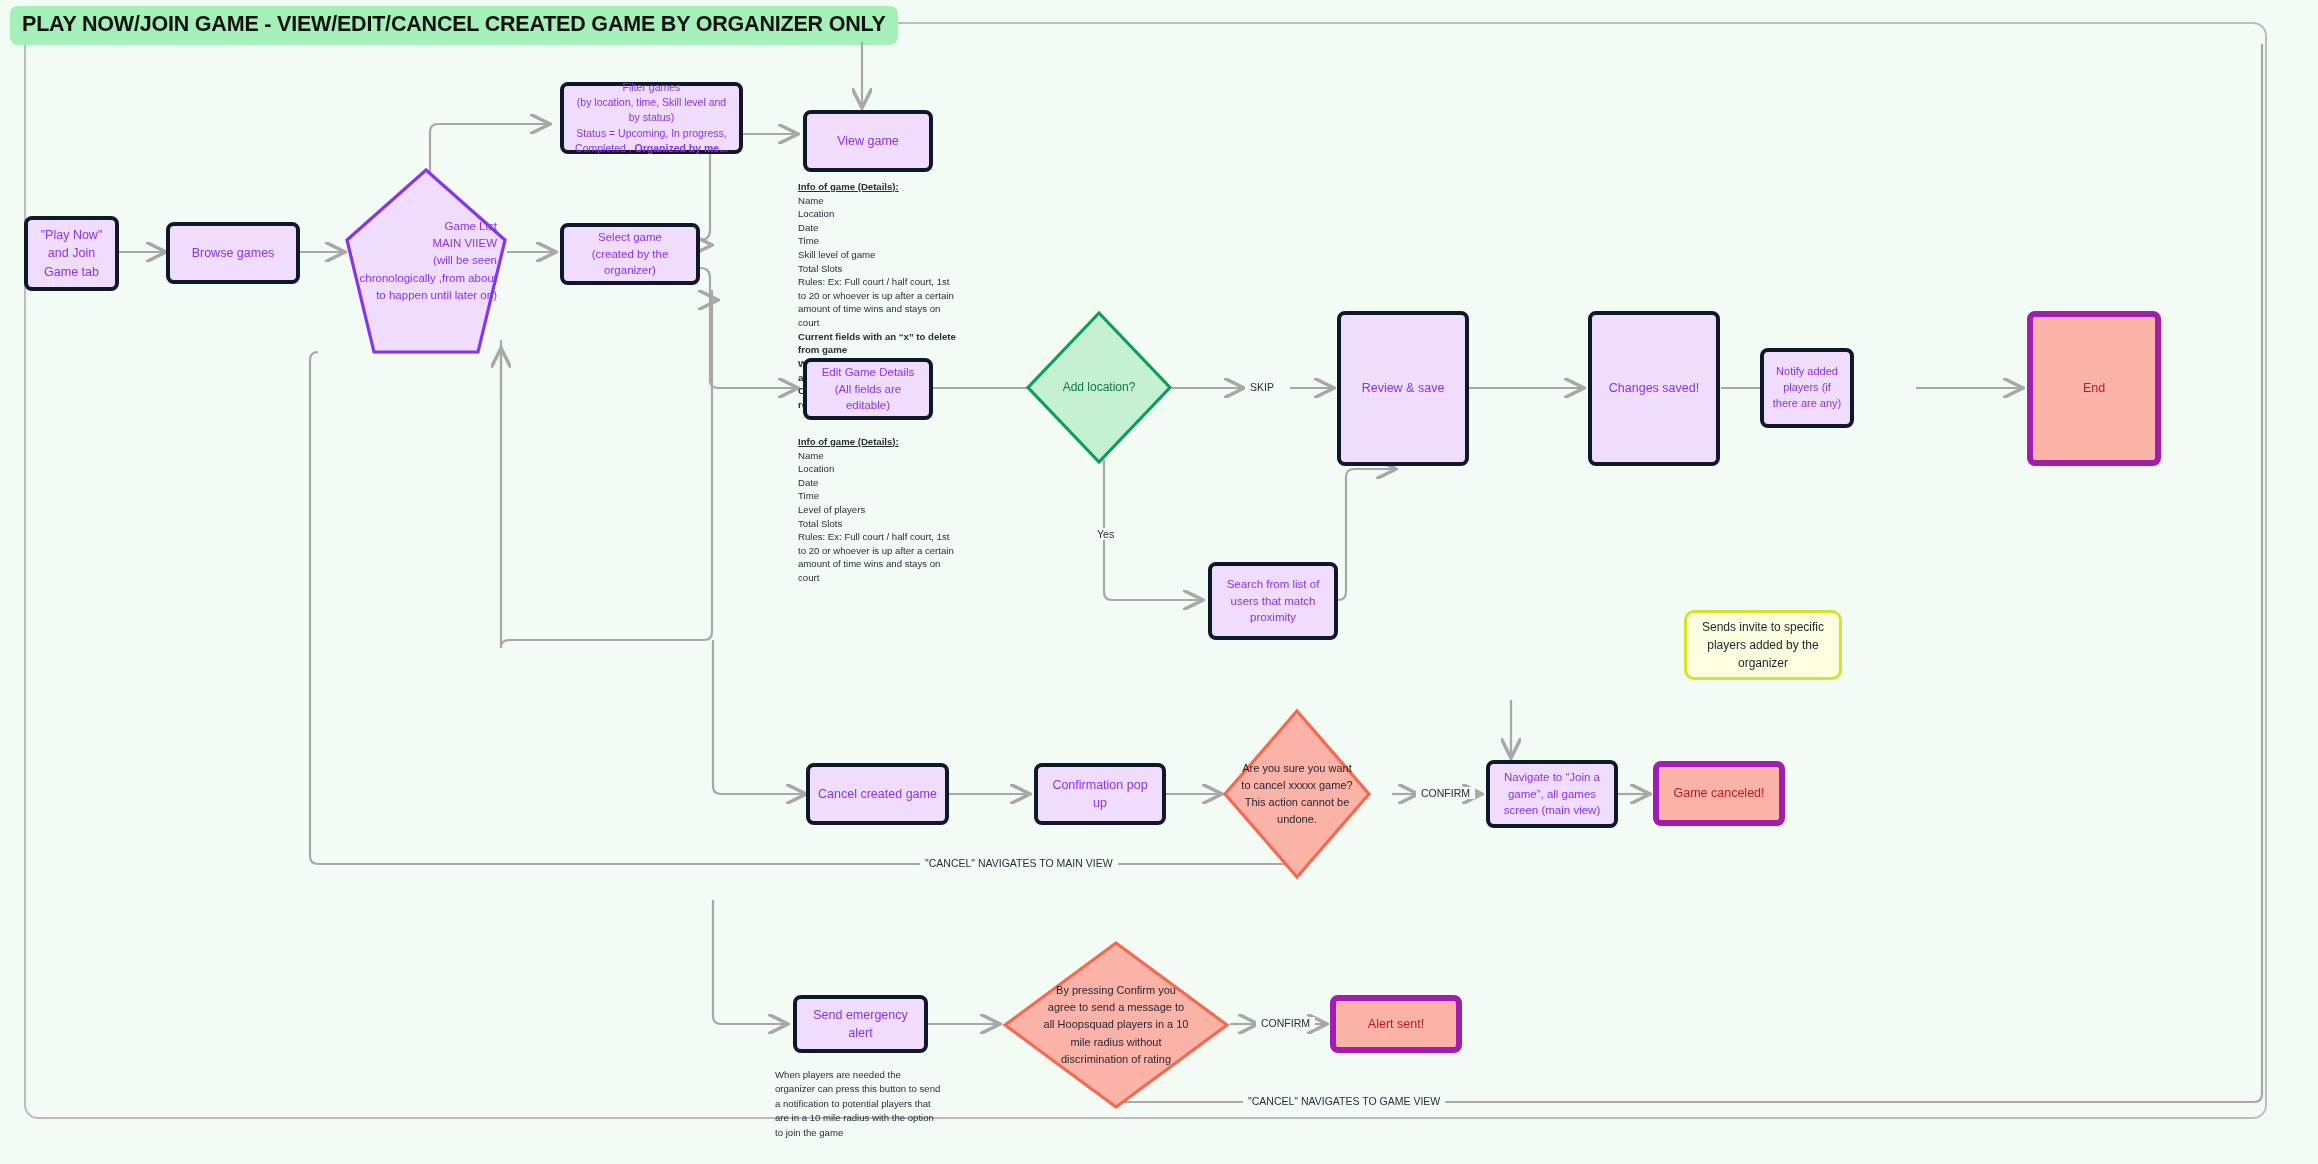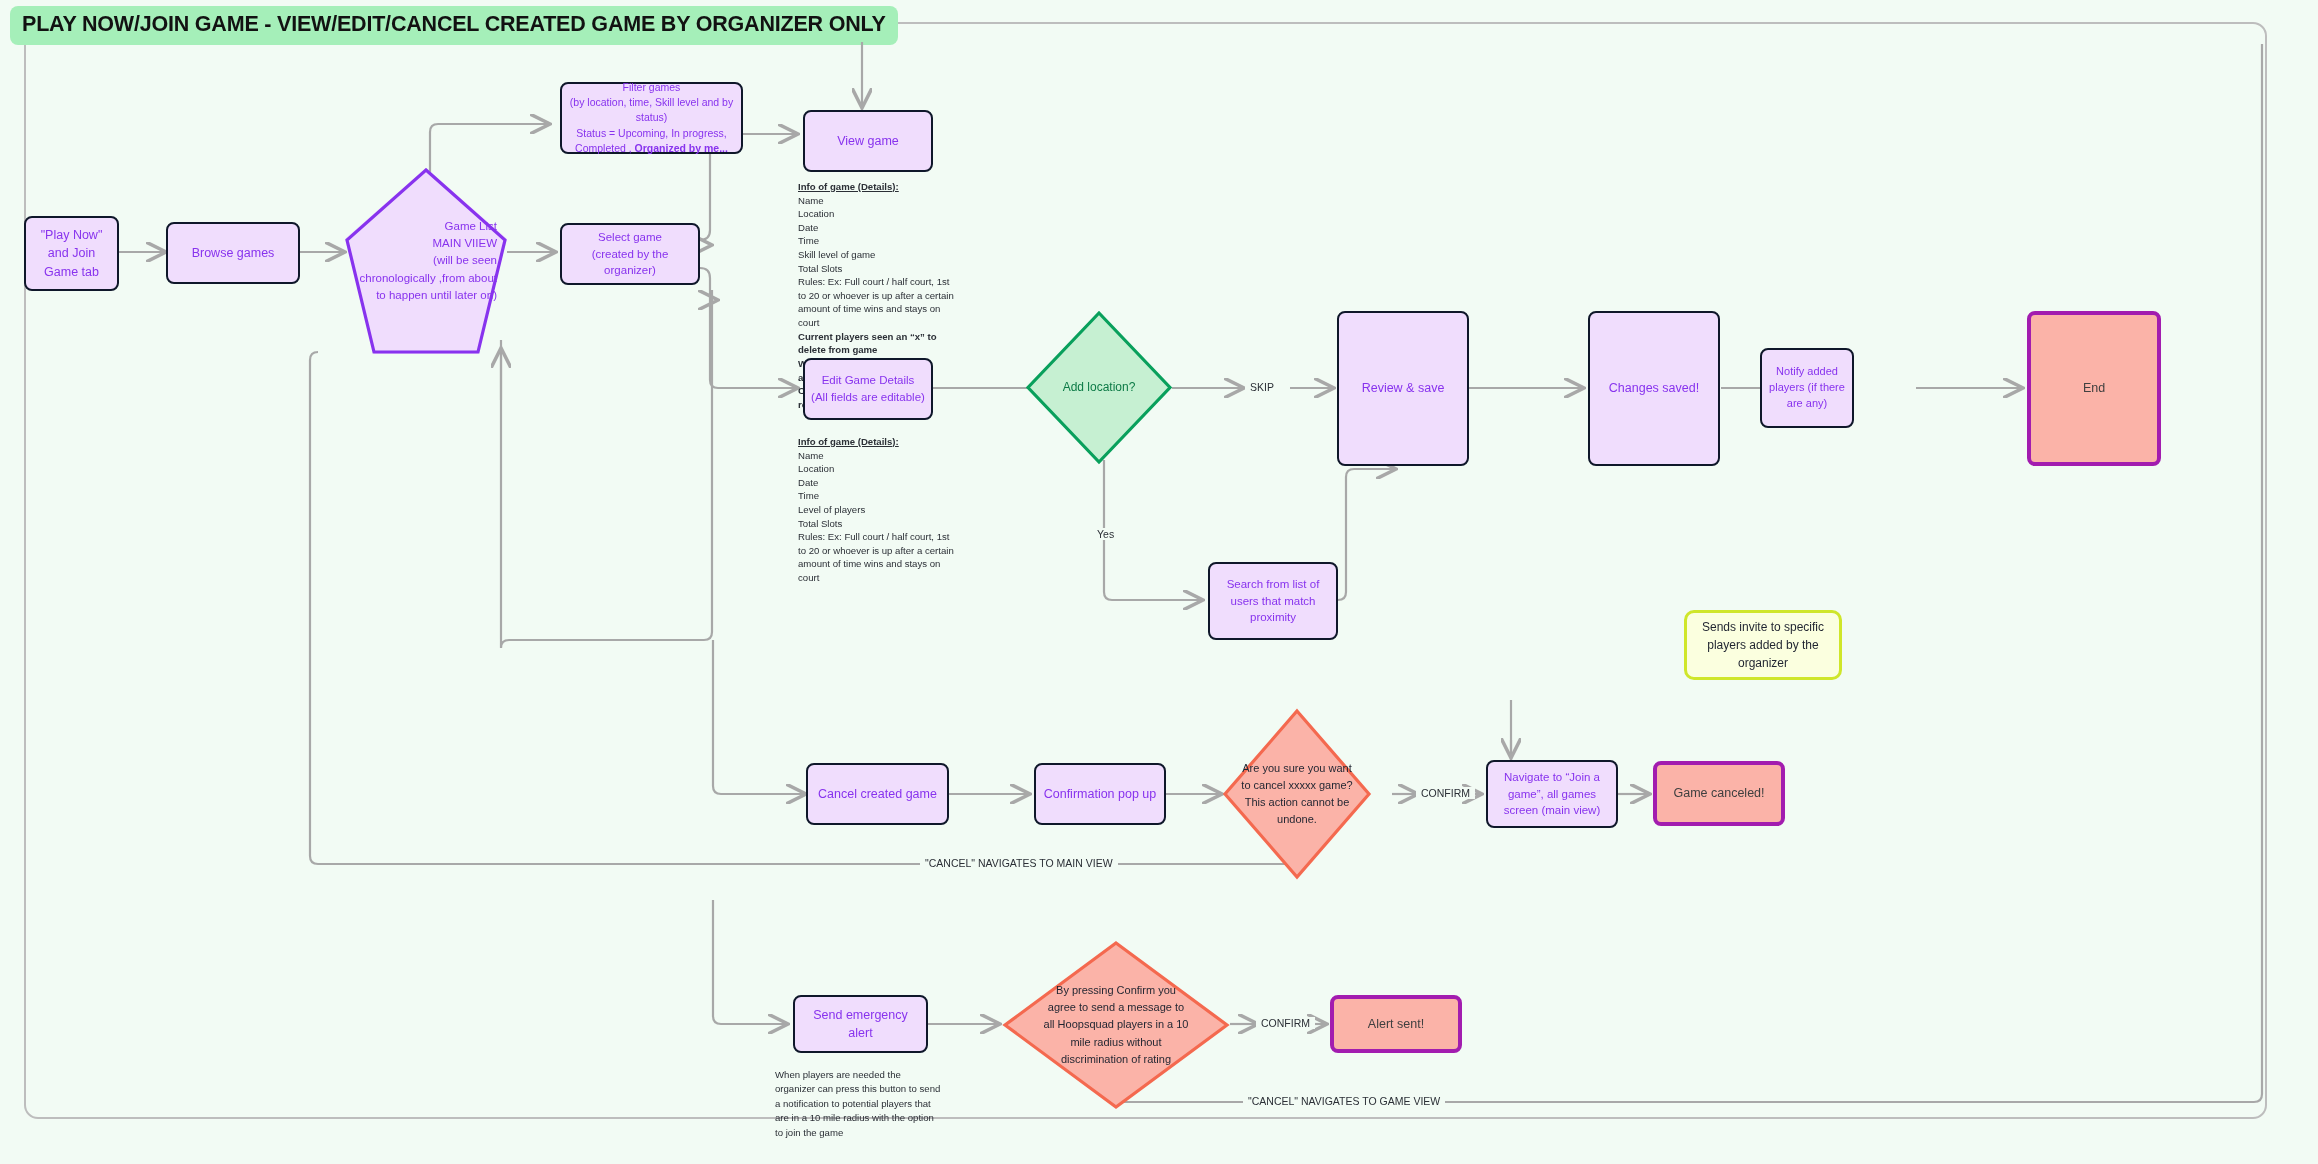--- a/index.html
+++ b/index.html
@@ -17,26 +17,26 @@
     left:24px; top:22px; width:2243px; height:1097px;
     border:2px solid #bdbdbd; border-radius:14px;
     background:transparent;
   }
 
   svg.edges{ position:absolute; left:0; top:0; width:2318px; height:1164px; pointer-events:none; }
 
   .node{ position:absolute; display:flex; align-items:center; justify-content:center; text-align:center; }
 
   .box{
-    background:#f0ddfd; border:2px solid #0f172a; border-radius:8px;
+    background:#f0ddfd; border:4px solid #0f172a; border-radius:8px;
     color:#8833ee; font-size:12.5px; line-height:1.45; padding:4px 6px;
   }
   .box-red{
-    background:#fbb3a8; border:4px solid #a21caf; border-radius:8px;
-    color:#404040; font-size:12.5px; line-height:1.45; padding:7px 6px;
+    background:#fbb3a8; border:6px solid #a21caf; border-radius:8px;
+    color:#b91c1c; font-size:12.5px; line-height:1.45; padding:7px 6px;
   }
   .note-yellow{
     background:#fbffdf; border:3px solid #cfe62a; border-radius:10px;
     color:#1f2430; font-size:12px; line-height:1.5; padding:8px 10px;
   }
   .title-banner{
     position:absolute; left:10px; top:6px;
     background:#a5efb9; border-radius:8px;
     padding:6px 12px 8px 12px;
     font-size:21.5px; font-weight:bold; letter-spacing:-0.2px;
@@ -205,21 +205,21 @@
 
   <div class="details" style="left:798px; top:180px;">
     <span class="hdr">Info of game (Details):</span>
     <span>Name</span><br>
     <span>Location</span><br>
     <span>Date</span><br>
     <span>Time</span><br>
     <span>Skill level of game</span><br>
     <span>Total Slots</span><br>
     <span>Rules: Ex: Full court / half court, 1st to 20 or whoever is up after a certain amount of time wins and stays on court</span><br>
-    <span class="b">Current players seen an “x” to delete from game</span><br>
+    <span class="b">Current fields with an “x” to delete from game</span><br>
     <span class="b">Waitlist with option to accept/reject players</span><br>
     <span class="b">Option to “Add player as a regular”</span>
   </div>
 
   <div class="node box" style="left:803px; top:358px; width:130px; height:62px; font-size:11.5px;">
     <span style="white-space:pre-line;">Edit Game Details
 (All fields are editable)</span>
   </div>
 
   <div class="details" style="left:798px; top:435px;">

